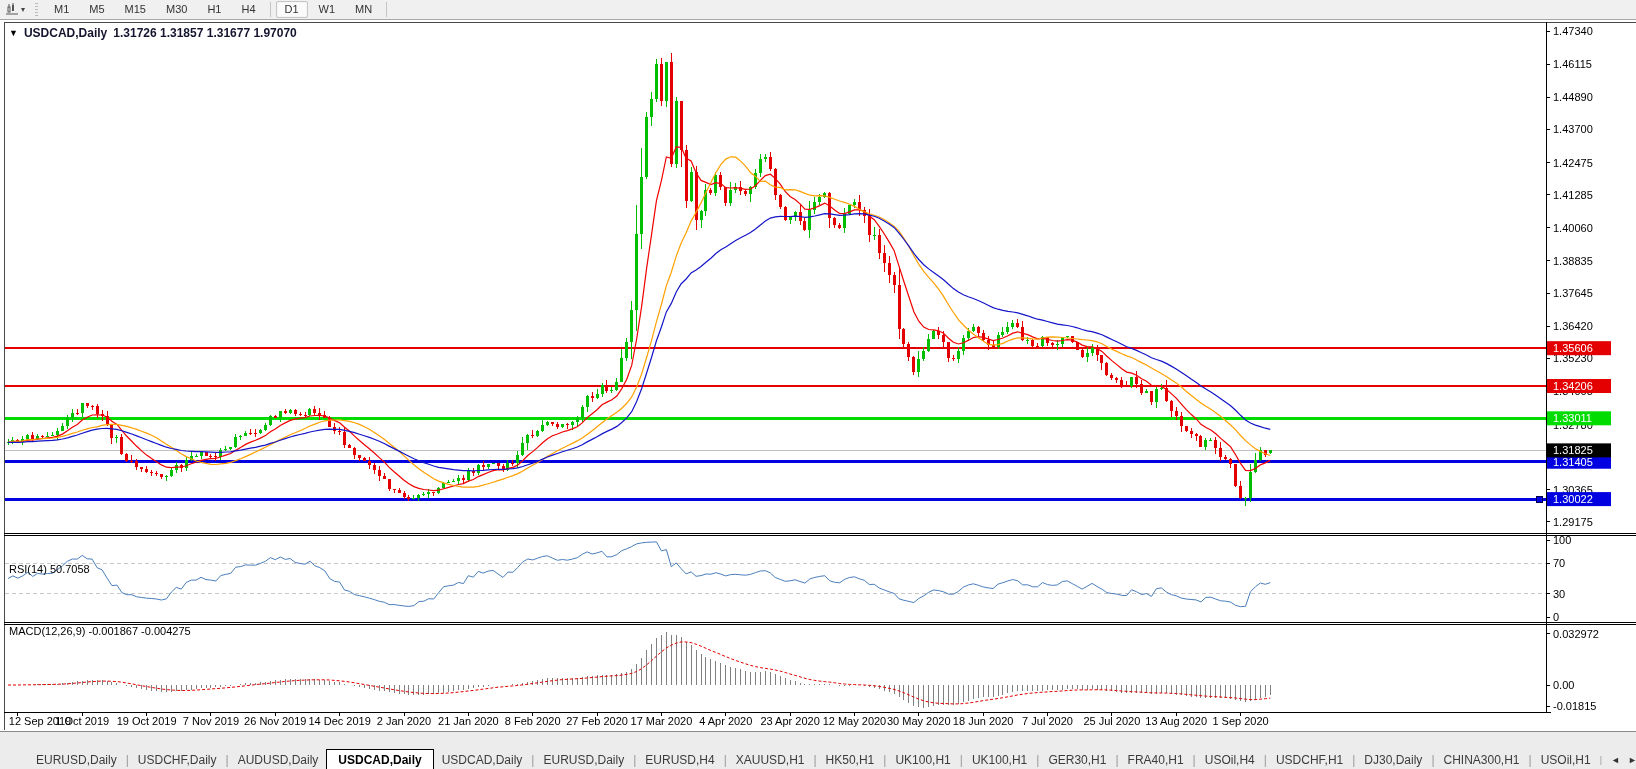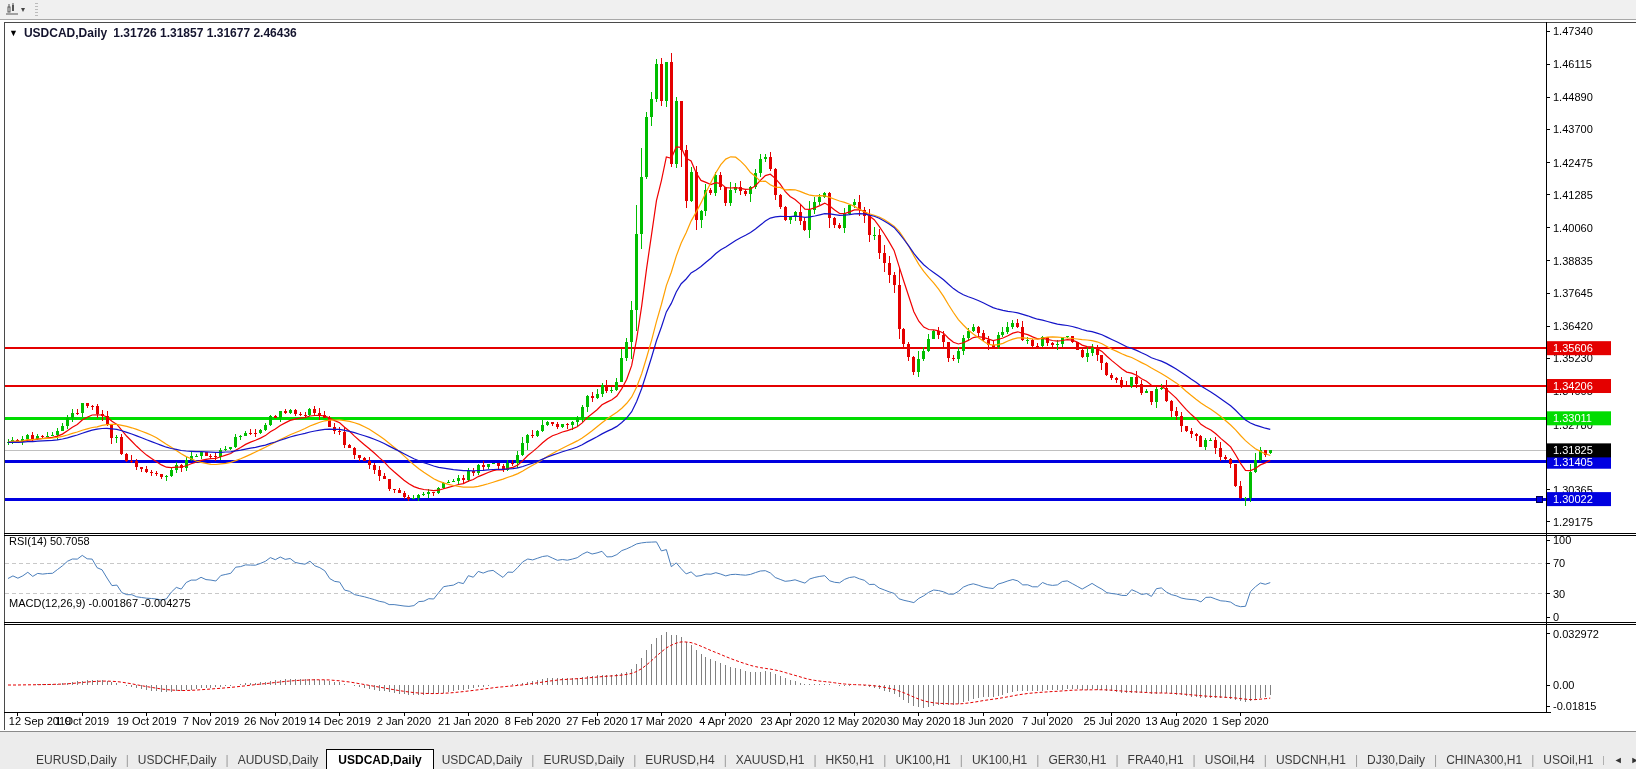--- a/index.html
+++ b/index.html
@@ -22,21 +22,21 @@
   .vsep{width:1px;height:15px;background:#c4c4c4;margin:0 4px;}
   .tf{padding:1px 8px;margin:0 1px;border:1px solid transparent;border-radius:2px;
     color:#333;cursor:default;line-height:13px;}
   .tf.active{background:#fbfbfb;border-color:#c6c6c6;box-shadow:inset 0 0 1px #bfbfbf;}
   
   .chart-title{
     position:absolute;left:9px;top:26px;font-size:12px;font-weight:700;color:#14142e;
     display:flex;align-items:center;gap:6px;z-index:5;
   }
   .chart-title .marker{font-size:9px;color:#000;}
-  .panel-label{position:absolute;left:9px;font-size:11px;color:#000;z-index:5;}
+  .panel-label{position:absolute;left:9px;font-size:11px;color:#000;z-index:5;margin-top:28px;}
   .rsi-label{top:535px;}
   .macd-label{top:597px;}
   #chart-svg{position:absolute;left:0;top:19px;}
   
   .tabbar{
     position:absolute;left:0;top:731px;width:1636px;height:56px;
     background:#ececec;border-top:1px solid #8a8a8a;
     display:flex;align-items:center;font-size:12px;color:#3c3c3c;
     padding-left:28px;box-sizing:border-box;white-space:nowrap;
   }
@@ -57,26 +57,39 @@
         <line x1="1" y1="11" x2="13" y2="11" stroke="#555" stroke-width="1"></line>
         <rect x="3" y="4" width="2" height="5" fill="none" stroke="#555"></rect>
         <rect x="7" y="2" width="2" height="6" fill="#555"></rect>
         <line x1="4" y1="1" x2="4" y2="4" stroke="#555"></line>
         <line x1="8" y1="0" x2="8" y2="2" stroke="#555"></line>
       </svg>
     </span>
     <span class="caret">▾</span>
   </div>
   <div class="grip"></div>
+  <div style="display:flex;align-items:center;">
+      <div class="tf">M1</div>
+      <div class="tf">M5</div>
+      <div class="tf">M15</div>
+      <div class="tf">M30</div>
+      <div class="tf">H1</div>
+      <div class="tf">H4</div>
+      <div class="vsep"></div>
+      <div class="tf active">D1</div>
+      <div class="tf">W1</div>
+      <div class="tf">MN</div>
+      <div class="vsep"></div>
+    </div>
 </div>
 
 <div class="chart-title">
   <span class="marker">▼</span>
   <span>USDCAD,Daily</span>
-  <span>1.31726 1.31857 1.31677 2.46436</span>
+  <span>1.31726 1.31857 1.31677 1.97070</span>
 </div>
 
 <div class="panel-label rsi-label">RSI(14) 50.7058</div>
 <div class="panel-label macd-label">MACD(12,26,9) -0.001867 -0.004275</div>
 
 <svg id="chart-svg" width="1636" height="712" viewBox="0 19 1636 712">
     <g shape-rendering="crispEdges">
       <line x1="4" y1="22" x2="1636" y2="22" stroke="#4a4a4a" stroke-width="1"></line>
       <line x1="4" y1="22" x2="4" y2="730" stroke="#4a4a4a" stroke-width="1"></line>
       <line x1="4" y1="533" x2="1636" y2="533" stroke="#000"></line>
@@ -769,21 +782,21 @@
       <div class="tab">UK100,H1</div>
       <span class="tabsep">|</span>
       <div class="tab">UK100,H1</div>
       <span class="tabsep">|</span>
       <div class="tab">GER30,H1</div>
       <span class="tabsep">|</span>
       <div class="tab">FRA40,H1</div>
       <span class="tabsep">|</span>
       <div class="tab">USOil,H4</div>
       <span class="tabsep">|</span>
-      <div class="tab">USDCNH,H1</div>
+      <div class="tab">USDCHF,H1</div>
       <span class="tabsep">|</span>
       <div class="tab">DJ30,Daily</div>
       <span class="tabsep">|</span>
       <div class="tab">CHINA300,H1</div>
       <span class="tabsep">|</span>
       <div class="tab">USOil,H1</div>
     </div>
   <div class="tabnav">
     <span class="tabsep">|</span>
     <span>◄</span>

